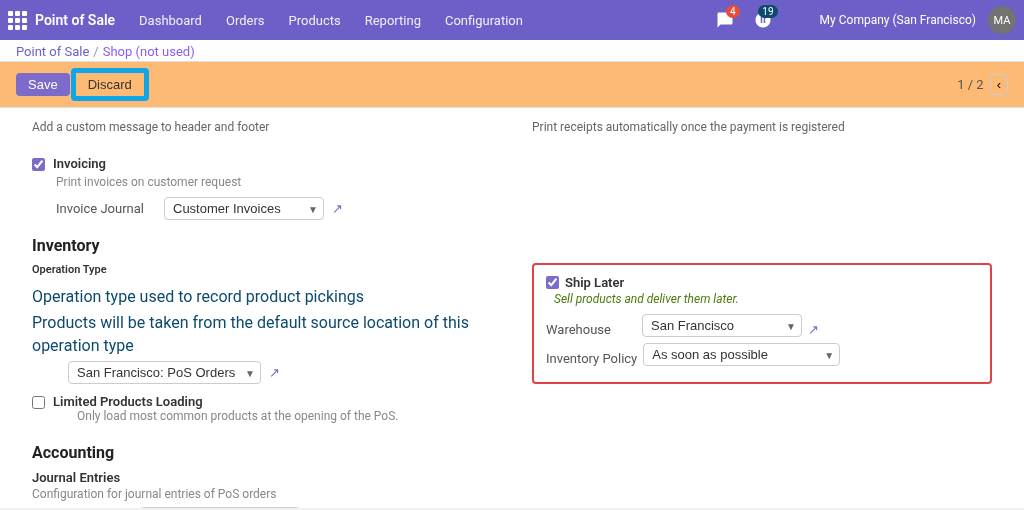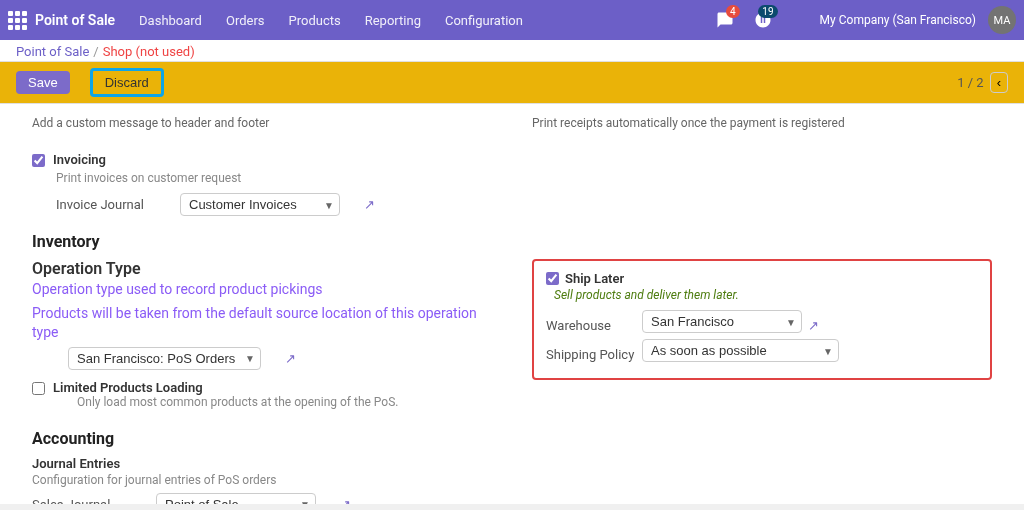--- a/index.html
+++ b/index.html
@@ -51,35 +51,35 @@
     }
 
     
     .breadcrumb-bar {
       background: white; padding: 4px 16px 2px;
       border-bottom: 1px solid #e0e0e0;
       display: flex; align-items: center; gap: 4px;
       font-size: 13px; color: #6c5fc7;
     }
     .breadcrumb-bar .sep { color: #999; }
-    .breadcrumb-bar .current { color: #ef4444; }
+    .breadcrumb-bar .current { color: #8b5cf6; }
 
     
     .toolbar {
-      background: #eab308; padding: 6px 16px;
-      display: flex; align-items: center; gap: 20px;
+      background: #fdba74; padding: 6px 16px;
+      display: flex; align-items: center; gap: 1px;
       border-bottom: 1px solid #e0e0e0;
     }
     .btn-save {
       background: #7c6bc9; color: white; border: none;
       padding: 4px 12px; border-radius: 4px; cursor: pointer;
       font-size: 13px; font-weight: 500;
     }
     .btn-discard {
-      background: none; color: #333; border: 3px solid #0ea5e9;
+      background: none; color: #333; border: 5px solid #0ea5e9;
       padding: 4px 12px; border-radius: 4px; cursor: pointer;
       font-size: 13px;
     }
     .pagination {
       margin-left: auto; display: flex; align-items: center; gap: 6px;
       font-size: 13px; color: #555;
     }
     .pag-btn {
       background: none; border: 1px solid #ccc; border-radius: 4px;
       padding: 2px 6px; cursor: pointer; font-size: 13px;
@@ -98,21 +98,21 @@
 
     
     .note-text { color: #666; font-size: 12px; margin-bottom: 12px; }
 
     
     .section-checkbox { display: flex; align-items: center; gap: 8px; margin-bottom: 4px; margin-top: 10px; }
     .section-checkbox input[type="checkbox"] { margin-top: 2px; accent-color: #7c6bc9; }
     .section-title-sm { font-weight: 600; font-size: 13px; }
     .section-desc { color: #888; font-size: 12px; margin-left: 24px; margin-bottom: 8px; }
 
-    .field-row { display: flex; align-items: center; gap: 24px; margin-bottom: 6px; margin-left: 0; }
+    .field-row { display: flex; align-items: center; gap: 8px; margin-bottom: 6px; margin-left: 0; }
     .field-label { font-size: 13px; color: #555; min-width: 100px; }
 
     .select-wrapper { position: relative; display: inline-flex; align-items: center; gap: 4px; }
     select {
       appearance: none; -webkit-appearance: none;
       border: 1px solid #ccc; border-radius: 4px;
       padding: 3px 24px 3px 8px; font-size: 13px;
       background: white; cursor: pointer; color: #333;
     }
     .select-arrow {
@@ -124,22 +124,22 @@
       display: inline-flex; align-items: center;
     }
 
     
     .section-header {
       font-weight: 700; font-size: 16px; color: #222;
       margin: 16px 0 8px; border-bottom: none;
     }
 
     
-    .subsection-title { font-weight: 600; font-size: 16px; margin-bottom: 2px; }
-    .subsection-desc { color: #8b5cf6; font-size: 14px; margin-bottom: 4px; line-height: 1.4; }
+    .subsection-title { font-weight: 600; font-size: 11px; margin-bottom: 10px; }
+    .subsection-desc { color: #0c4a6e; font-size: 16px; margin-bottom: 4px; line-height: 1.4; }
 
     
     .ship-later-box {
       border: 2px solid #e04343; border-radius: 4px;
       padding: 10px 12px; margin-top: 0;
     }
     .ship-later-header { display: flex; align-items: center; gap: 6px; margin-bottom: 2px; }
     .ship-later-header input[type="checkbox"] { accent-color: #7c6bc9; }
     .ship-later-title { font-weight: 600; font-size: 13px; }
     .ship-later-desc { color: #4d7c0f; font-size: 12px; margin-bottom: 8px; margin-left: 8px; font-style: italic; }
@@ -289,21 +289,21 @@
             <span class="ship-field-label">Warehouse</span>
             <div class="select-wrapper">
               <select class="wide">
                 <option>San Francisco</option>
               </select>
               <span class="select-arrow">▼</span>
             </div>
             <a class="ext-link">↗</a>
           </div>
           <div class="ship-field">
-            <span class="ship-field-label">Shipping Policy</span>
+            <span class="ship-field-label">Inventory Policy</span>
             <div class="select-wrapper">
               <select class="md">
                 <option>As soon as possible</option>
                 <option>When all products are ready</option>
               </select>
               <span class="select-arrow">▼</span>
             </div>
           </div>
         </div>
       </div>

